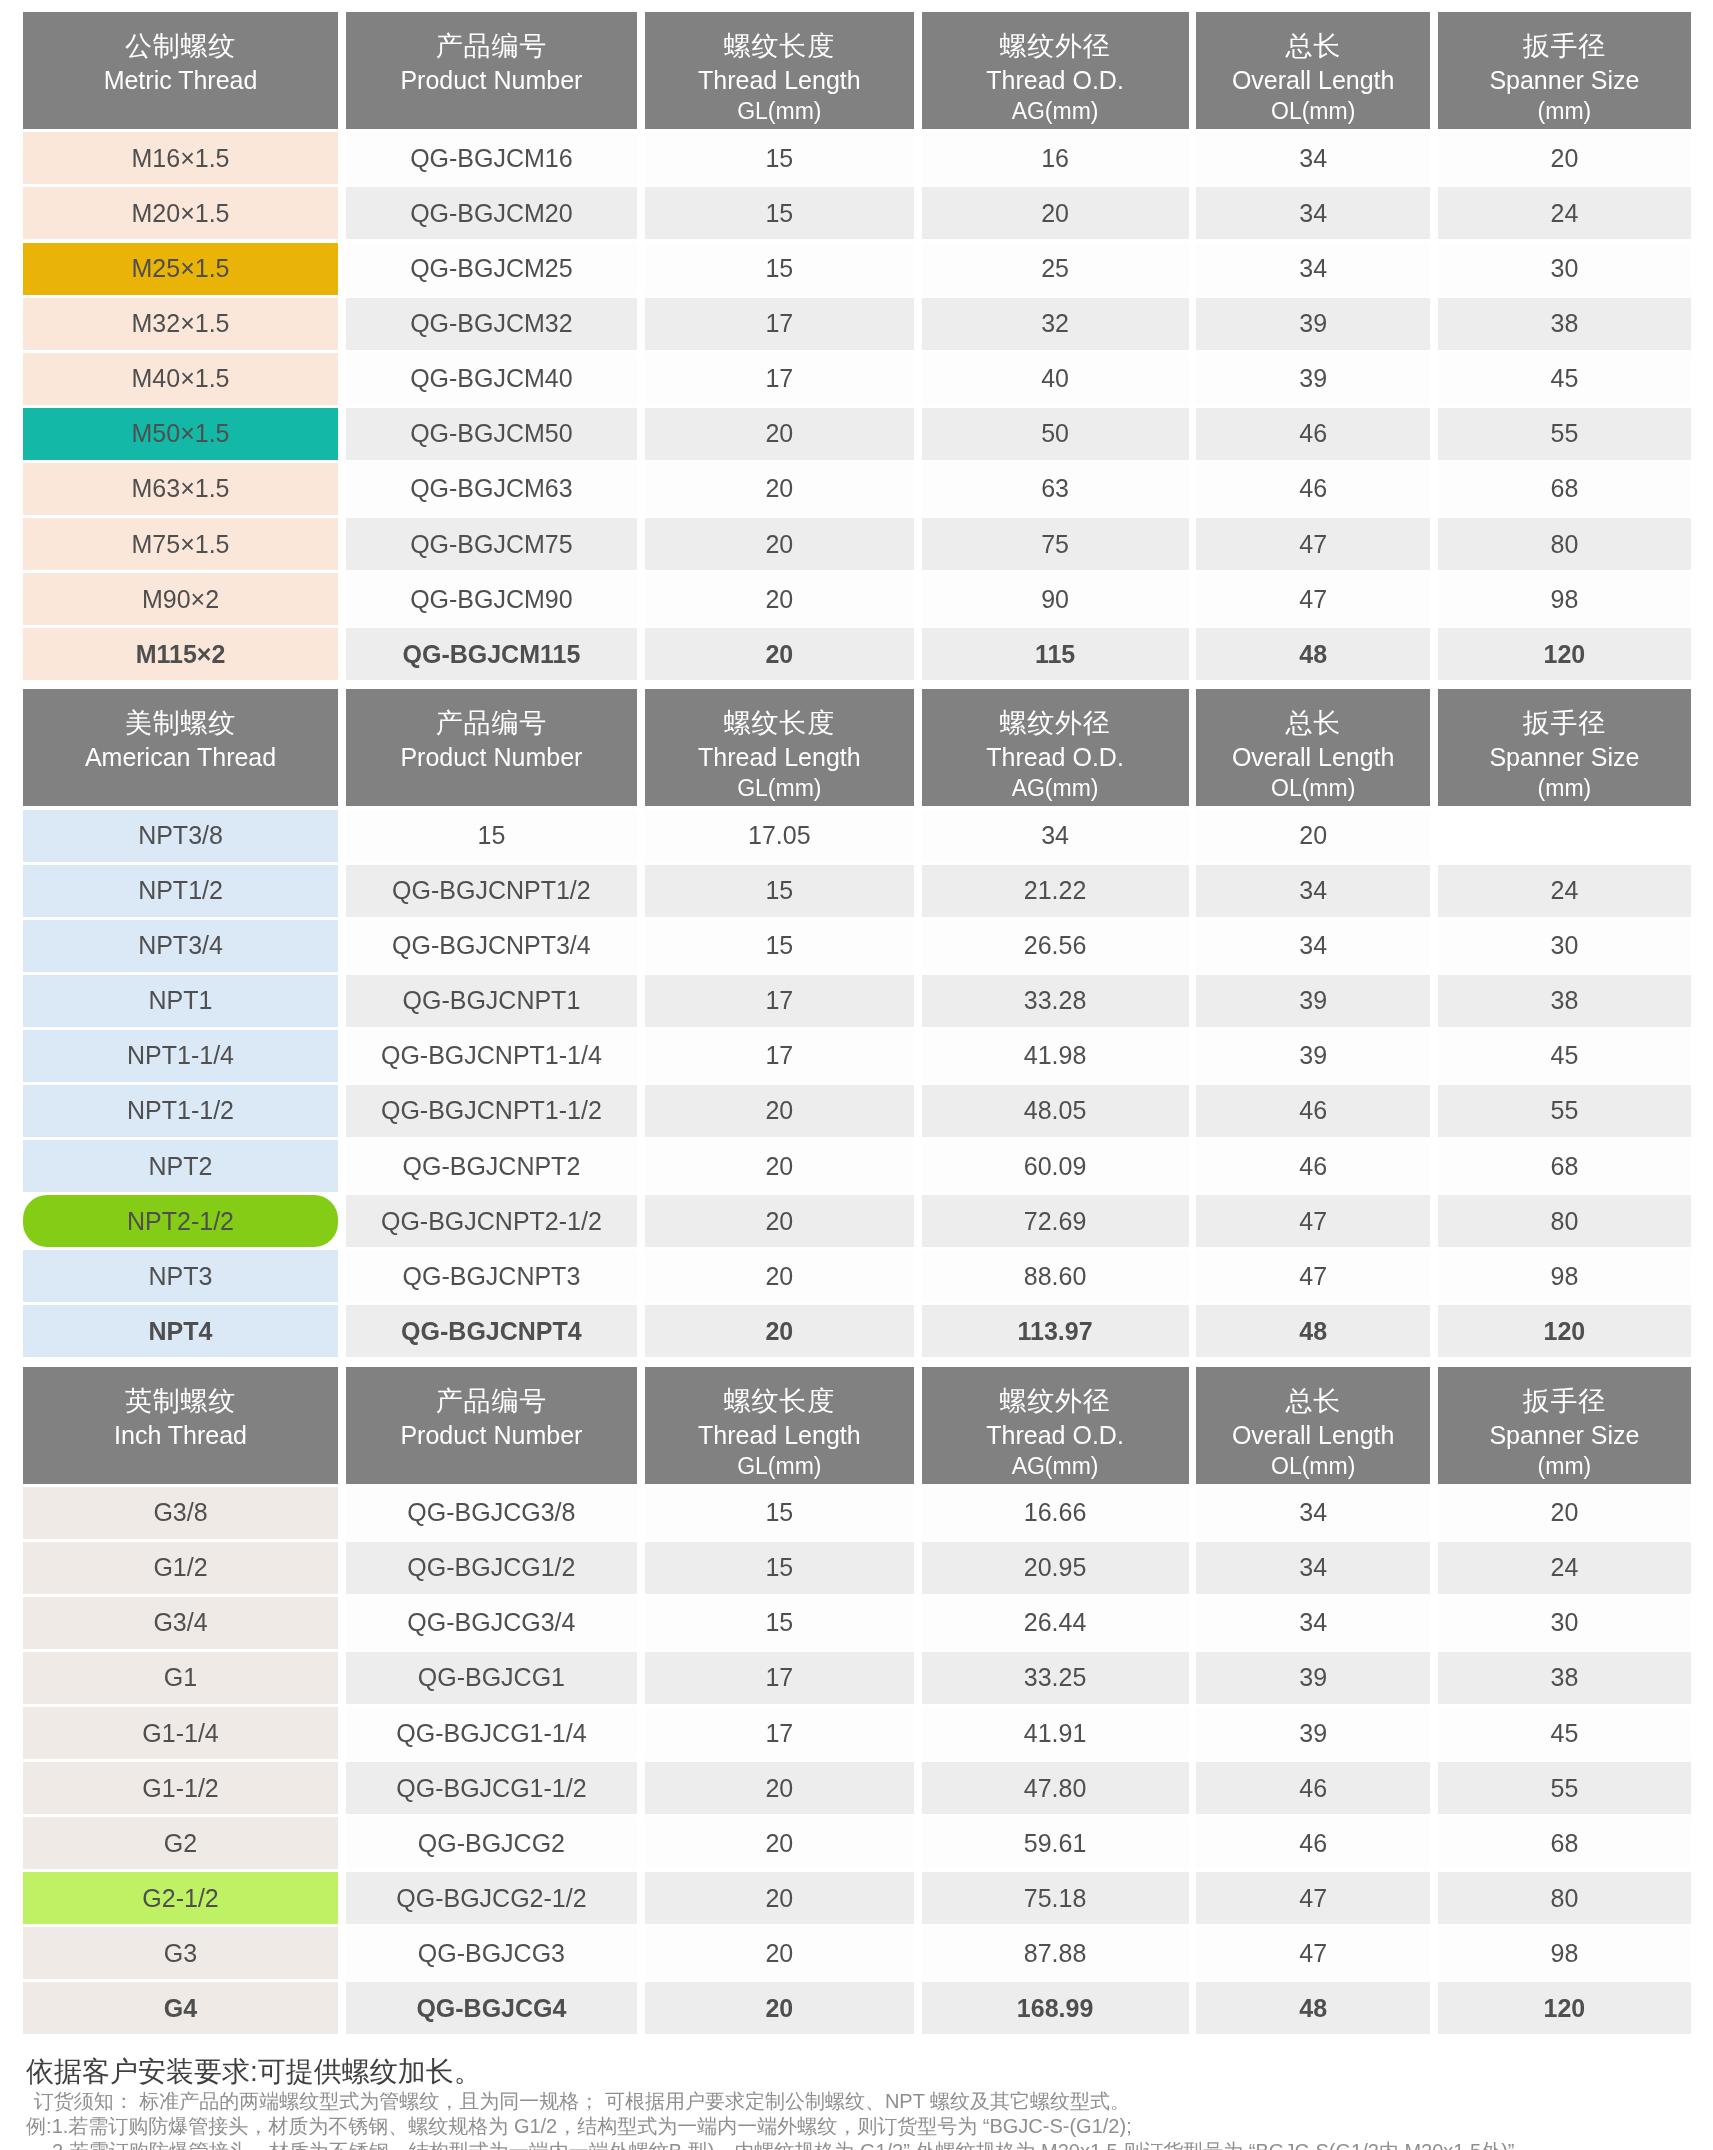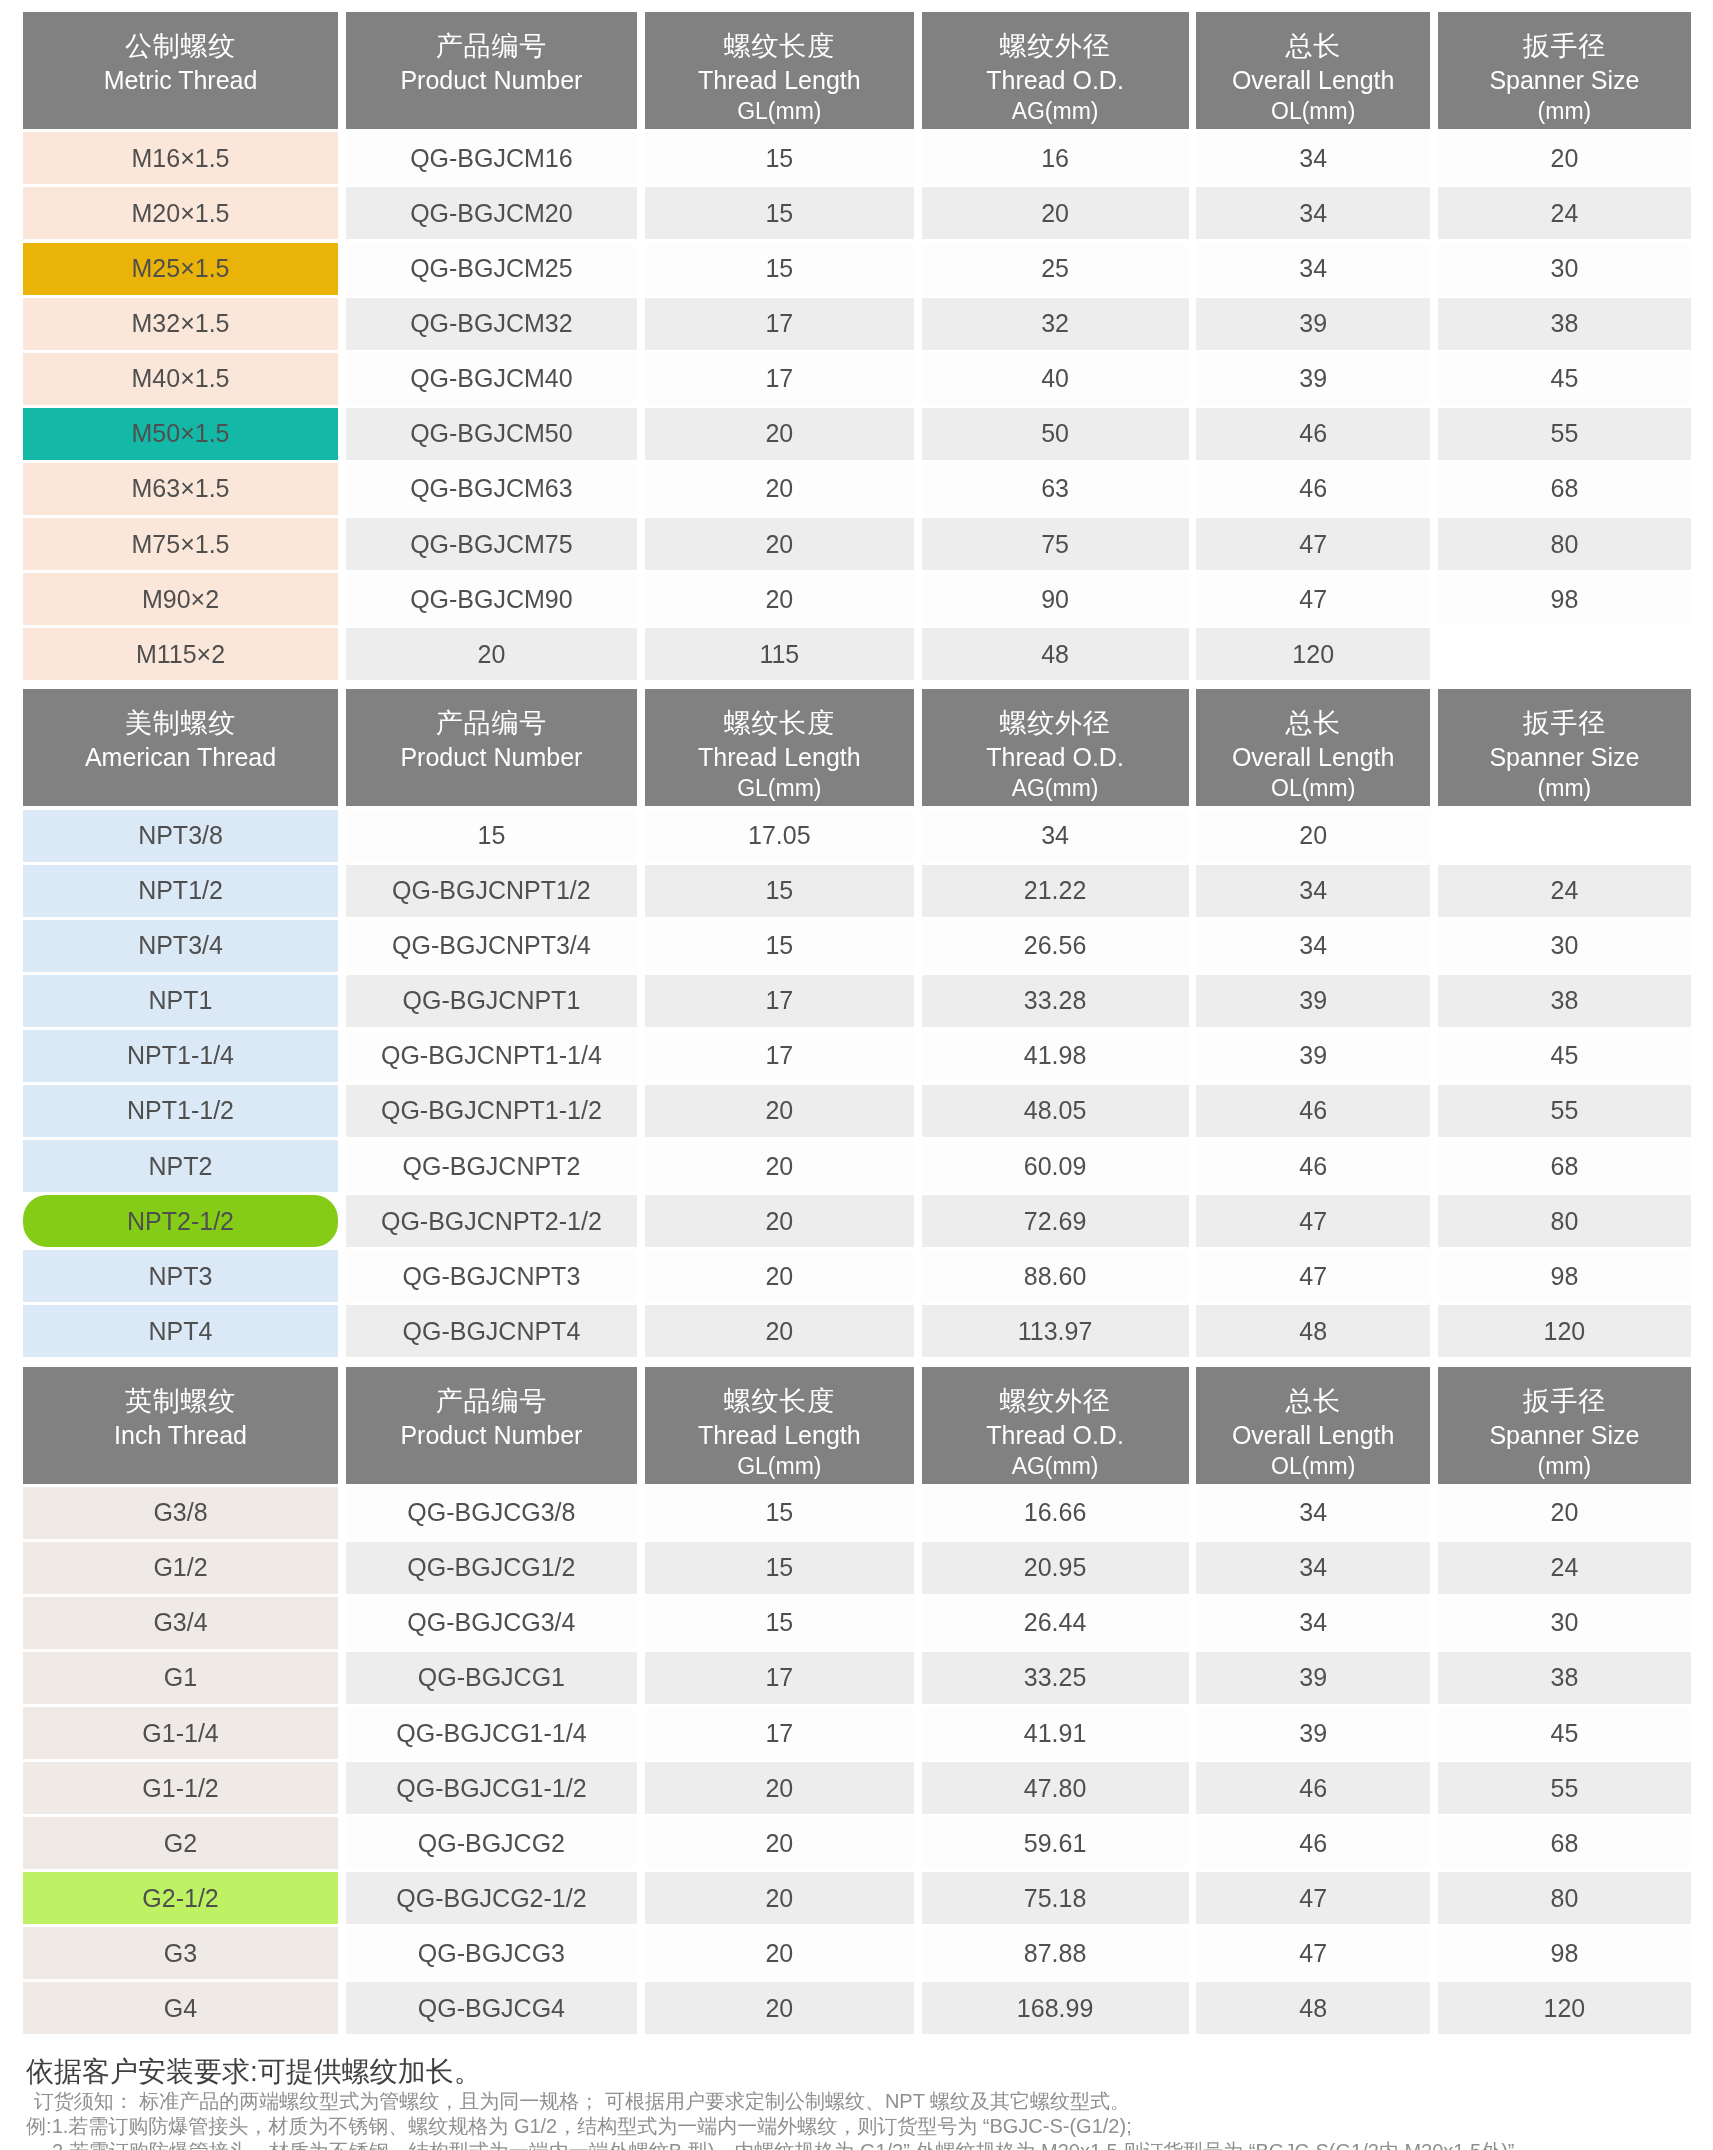--- a/index.html
+++ b/index.html
@@ -24,21 +24,21 @@
     height: 117px; box-sizing: border-box;
     display: flex; flex-direction: column; align-items: center;
     padding-top: 17px; text-align: center;
   }
   .hcell .zh  { font-size: 27px; line-height: 35px; letter-spacing: 0.8px; }
   .hcell .en  { font-size: 25px; line-height: 32px; }
   .hcell .sub { font-size: 23px; line-height: 31px; }
 
   
   .row { margin-bottom: 3.1px; }
-  .row:last-child { margin-bottom: 0; }
+  .row:last-child { margin-bottom: 0; font-weight: bold; }
   .cell {
     height: 52px; display: flex; align-items: center; justify-content: center;
     font-size: 25px; color: #4f4f4f; background: #fdfdfd;
   }
   .row.alt .cell { background: #ededed; }
   
 
   
   .notes { padding: 10.7px 3.1px 0 3.1px; }
   .note-main  { font-size: 28px; color: #3f3f3f; line-height: 35px; }
@@ -150,20 +150,21 @@
         <div class="grid row">
           <div class="cell first" style="background: rgb(251, 231, 217);">M90×2</div>
           <div class="cell">QG-BGJCM90</div>
           <div class="cell">20</div>
           <div class="cell">90</div>
           <div class="cell">47</div>
           <div class="cell">98</div>
         </div>
         <div class="grid row alt">
           <div class="cell first" style="background: rgb(251, 231, 217);">M115×2</div>
+          <div class="cell">QG-BGJCM115</div>
           <div class="cell">20</div>
           <div class="cell">115</div>
           <div class="cell">48</div>
           <div class="cell">120</div>
         </div>
       </div>
   </section>
 
   <section class="spec-table">
     <div class="grid thead">

